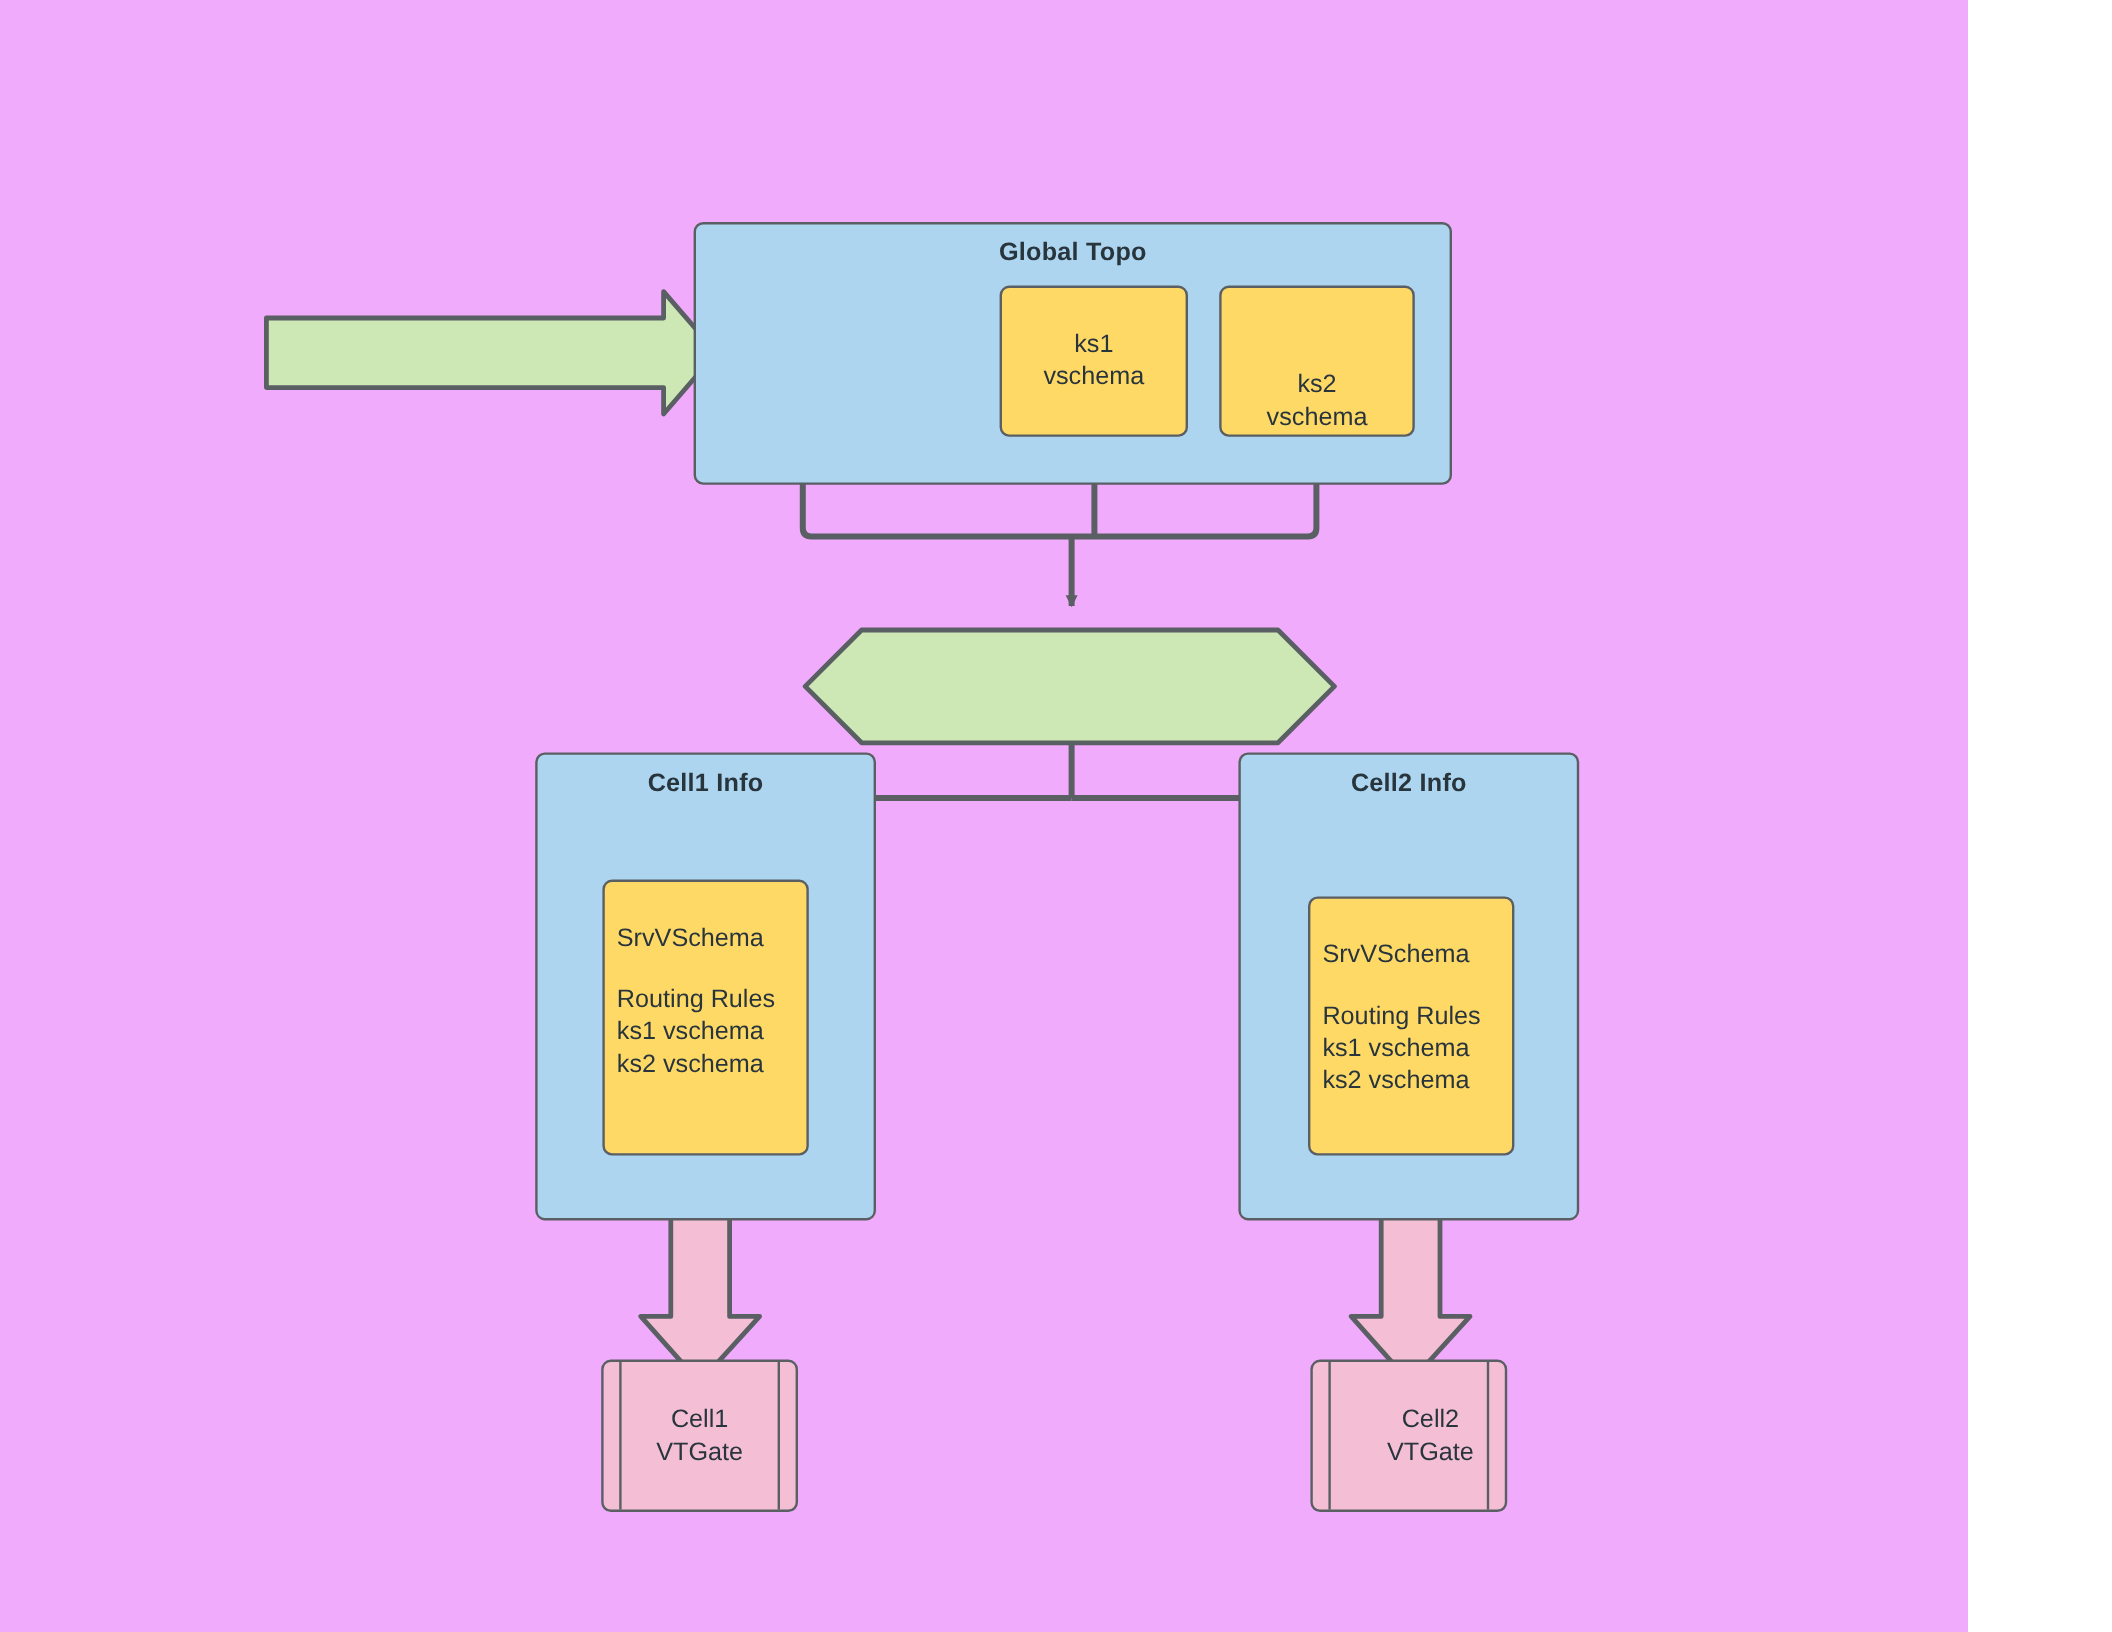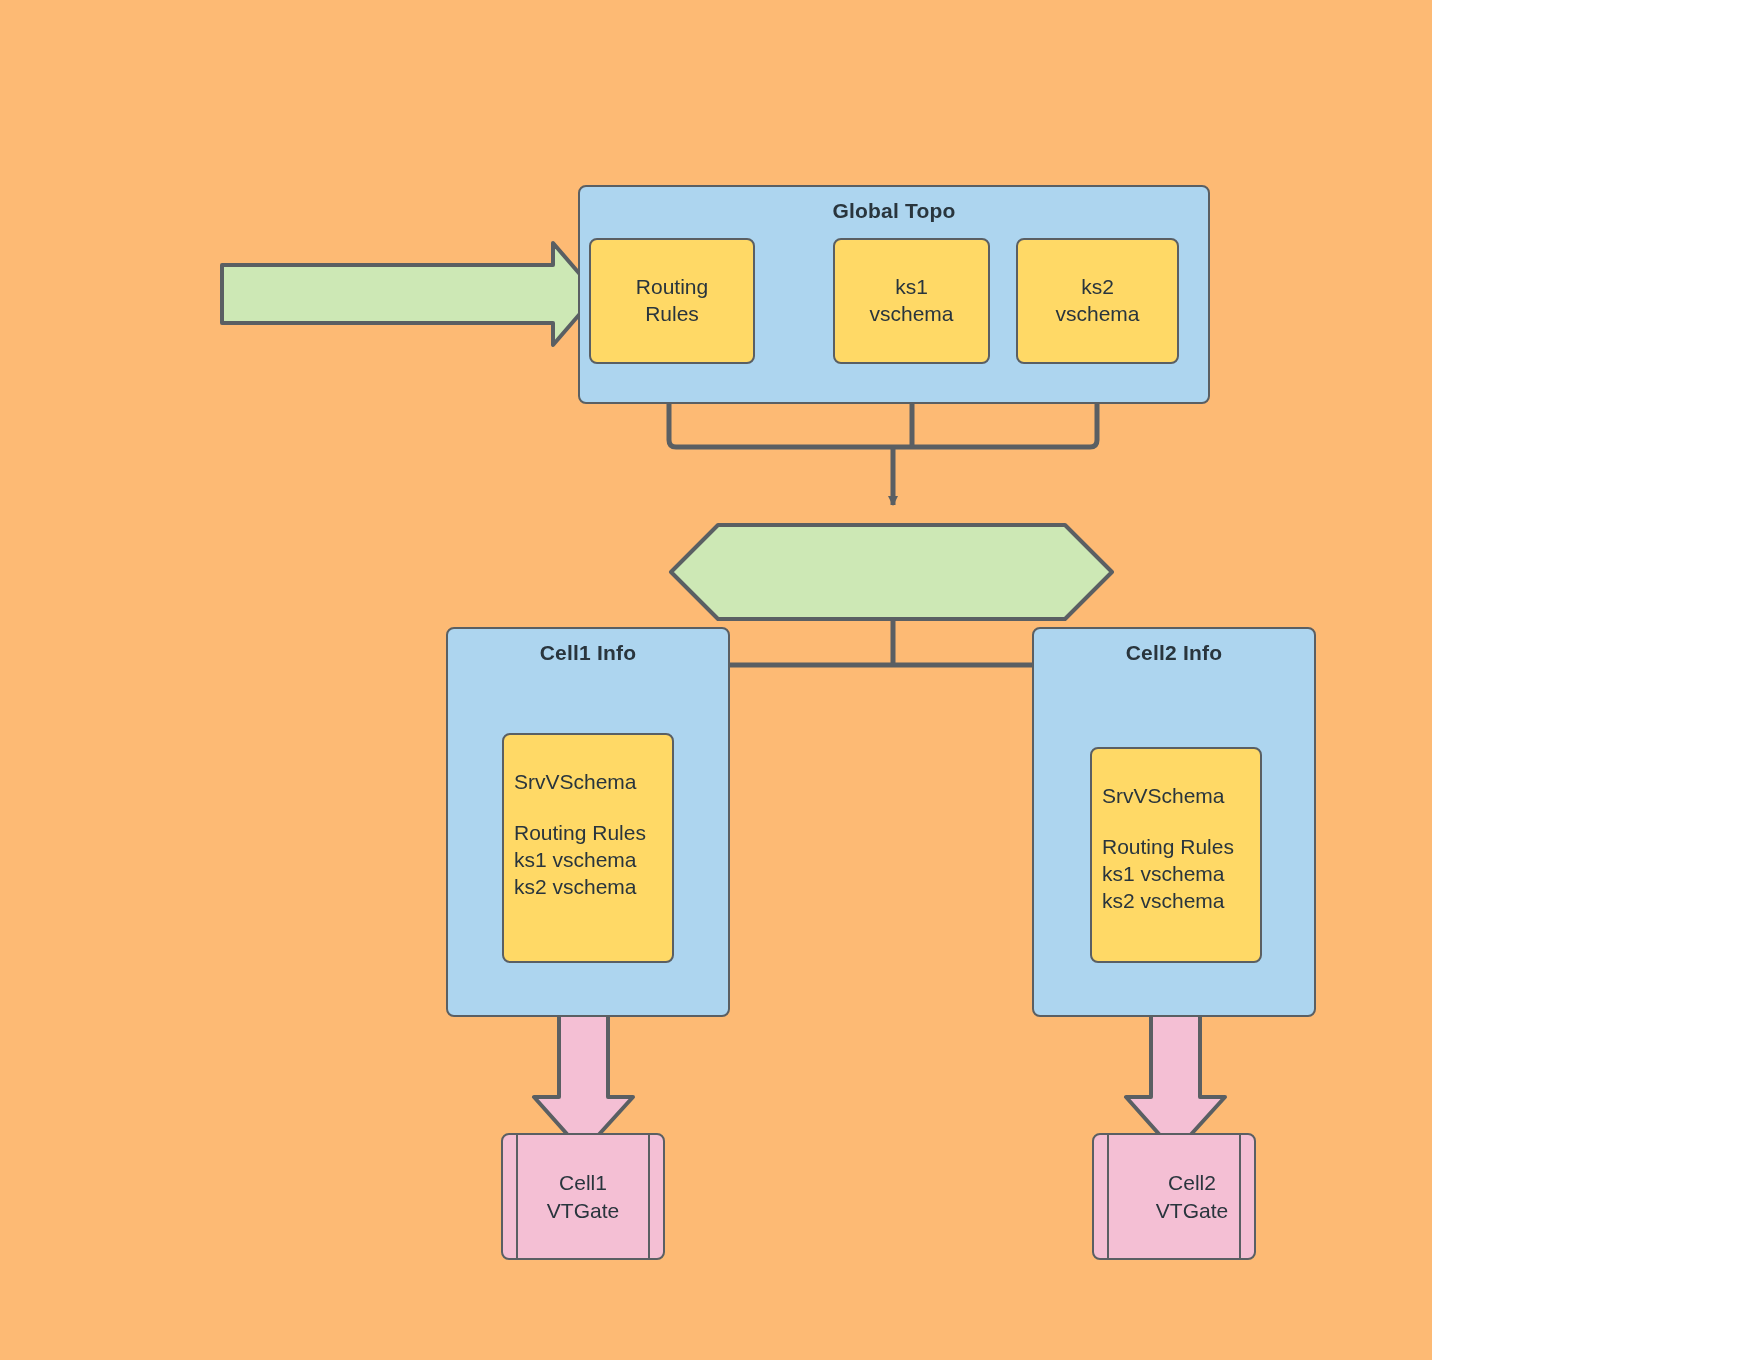--- a/index.html
+++ b/index.html
@@ -6,23 +6,23 @@
   html, body {
     margin: 0;
     padding: 0;
     background: #ffffff;
   }
   body {
     font-family: "Liberation Sans", sans-serif;
   }
   #canvas {
     position: relative;
-    width: 1432px;
+    width: 1640px;
     height: 1360px;
-    background: #fdba74;
+    background: #f0abfc;
     overflow: hidden;
   }
   #edges {
     position: absolute;
     left: 0;
     top: 0;
     width: 1760px;
     height: 1360px;
     pointer-events: none;
   }
@@ -130,31 +130,27 @@
     <path d="M222,265 L553,265 L553,243 L597,294 L553,345 L553,323 L222,323 Z" fill="#CDE8B5" stroke="#5A5F63" stroke-width="4" stroke-linejoin="round"></path>
 
     <path d="M559,962 L608,962 L608,1097 L633,1097 L583,1152 L534,1097 L559,1097 Z" fill="#F4BFD4" stroke="#5A5F63" stroke-width="4" stroke-linejoin="round"></path>
     <path d="M1151,962 L1200,962 L1200,1097 L1225,1097 L1175,1152 L1126,1097 L1151,1097 Z" fill="#F4BFD4" stroke="#5A5F63" stroke-width="4" stroke-linejoin="round"></path>
   </svg>
 
   <div class="node topo" style="left:578px; top:185px; width:632px; height:219px;">
     <div class="topo-title">Global Topo</div>
   </div>
 
-  <div class="node ybox centered" style="left:589px; top:238px; width:166px; height:126px;">
-    <span style="white-space:pre-line;">Routing
-Rules</span>
-  </div>
 
   <div class="node ybox centered" style="left:833px; top:238px; width:157px; height:126px;">
     <span style="white-space:pre-line;">ks1
 vschema</span>
   </div>
 
-  <div class="node ybox centered" style="left:1016px; top:238px; width:163px; height:126px;">
+  <div class="node ybox centered" style="left:1016px; top:238px; width:163px; height:126px;align-items:flex-end;">
     <span style="white-space:pre-line;">ks2
 vschema</span>
   </div>
 
 
 
   <div class="node topo" style="left:446px; top:627px; width:284px; height:390px;">
     <div class="topo-title">Cell1 Info</div>
   </div>
 

